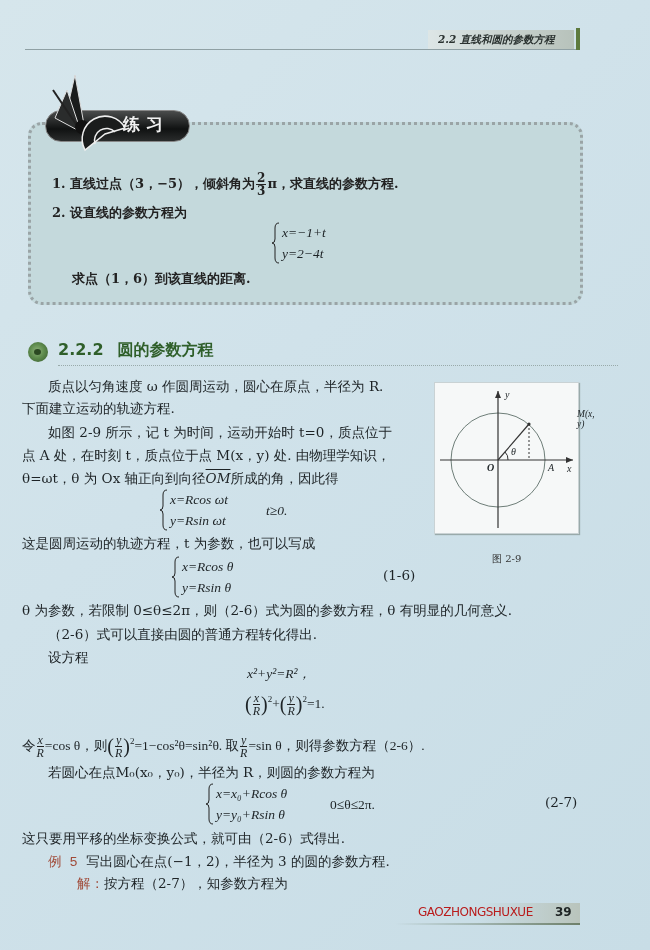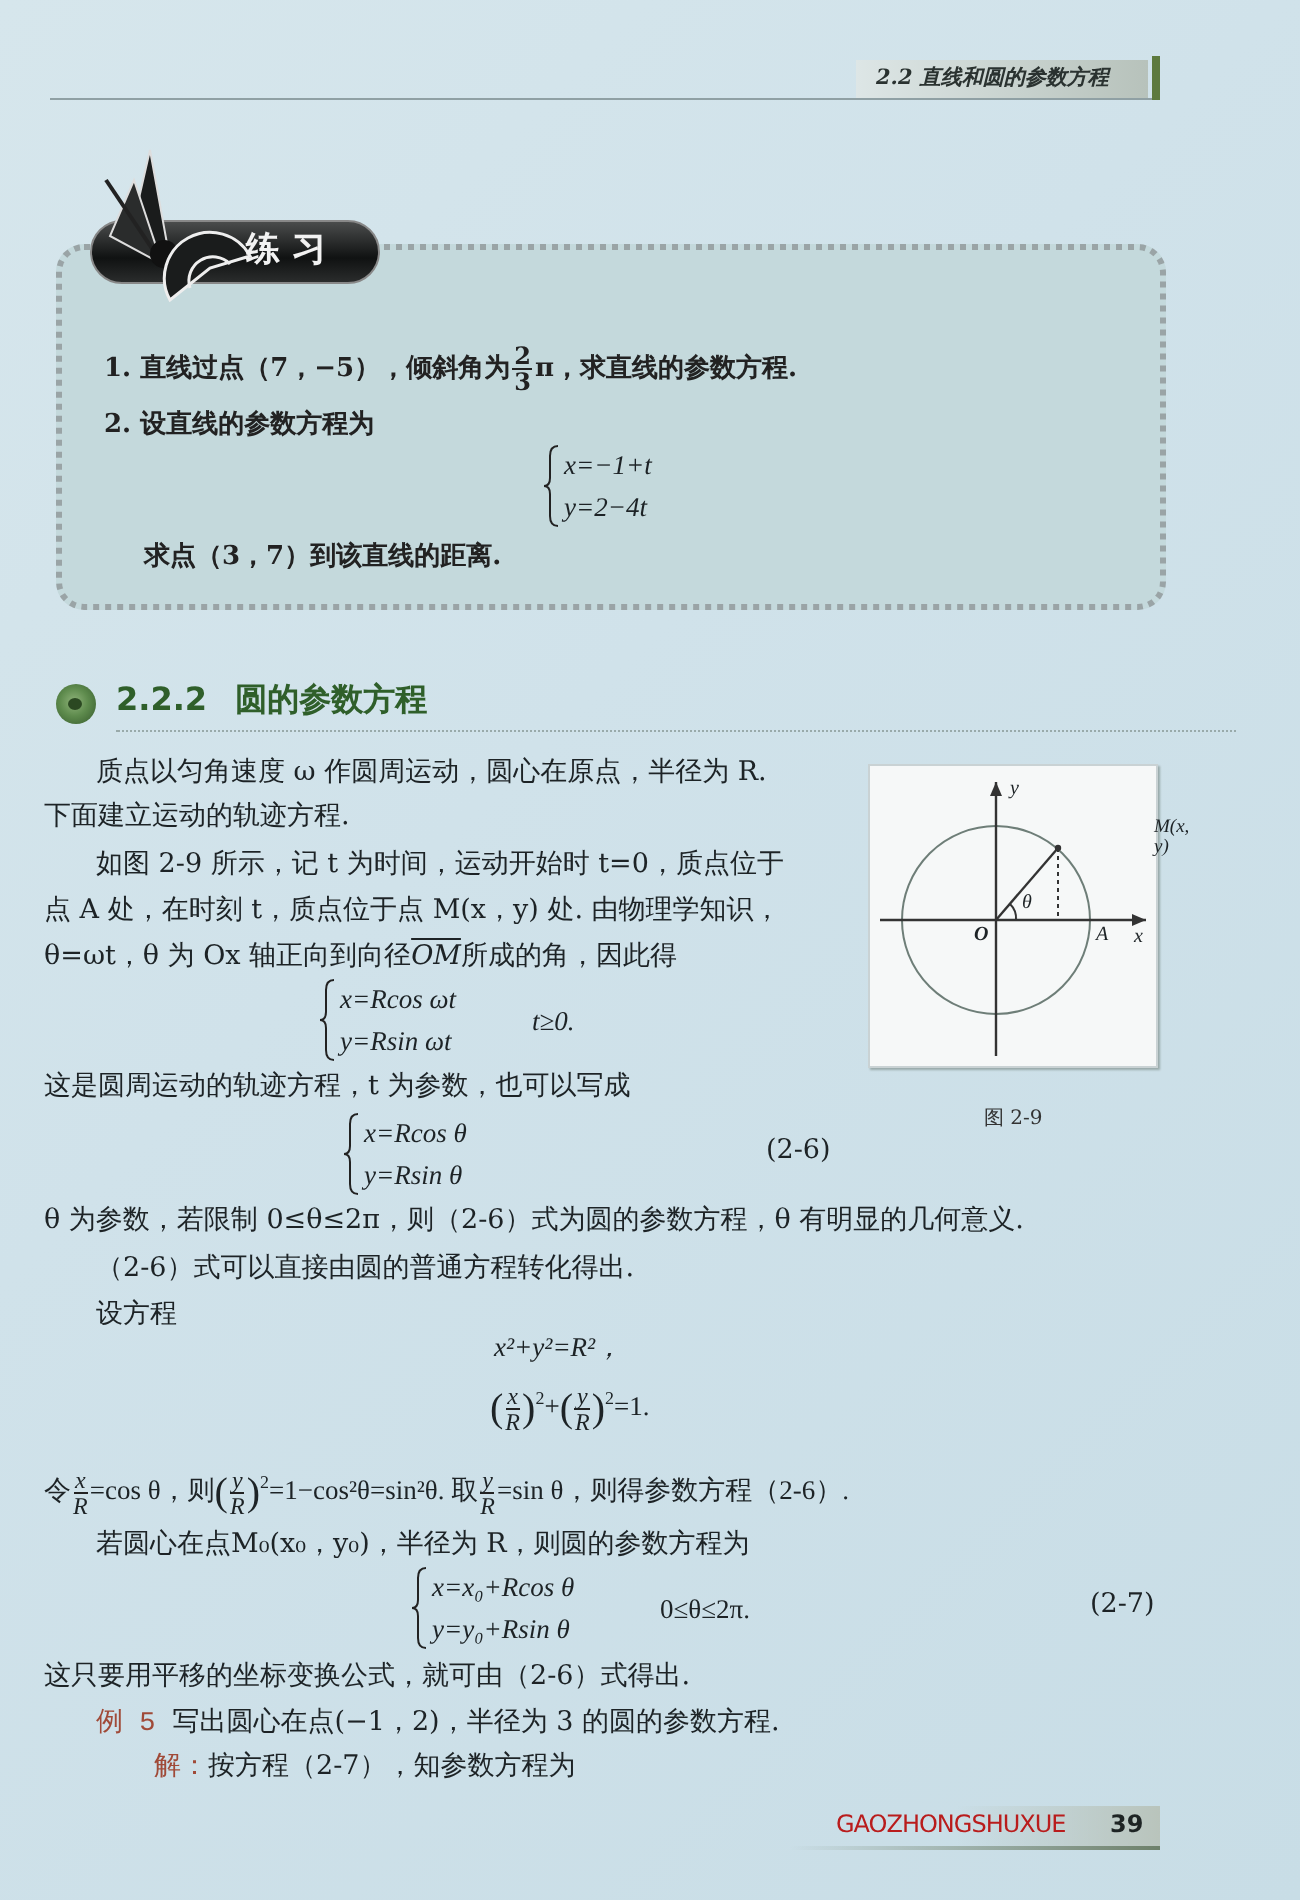--- a/index.html
+++ b/index.html
@@ -83,35 +83,35 @@
   <polygon points="22,20 36,62 10,48" fill="#2a2c2c" stroke="#ddd" stroke-width="1"></polygon>
   <line x1="8" y1="20" x2="45" y2="75" stroke="#222" stroke-width="2"></line>
   <circle cx="37" cy="57" r="7" fill="#111"></circle>
   <path d="M40 80 A22 22 0 0 1 80 58 L60 64 Z" fill="#1a1c1c" stroke="#eee" stroke-width="1.5"></path>
   <path d="M50 74 A12 12 0 0 1 70 62" fill="none" stroke="#eee" stroke-width="1.5"></path>
 </svg>
 <div class="abs badge-text">练习</div>
 
 <div class="abs ptext" style="left:52px; top:172px;">
   <span>1.</span>
-  <span>直线过点（7，−5），倾斜角为</span><span class="frac"><span class="num">2</span><span class="den">3</span></span><span>π，求直线的参数方程.</span>
+  <span>直线过点（3，−5），倾斜角为</span><span class="frac"><span class="num">2</span><span class="den">3</span></span><span>π，求直线的参数方程.</span>
 </div>
 
 <div class="abs ptext" style="left:52px; top:204px;">
   <span>2.</span>
   <span>设直线的参数方程为</span>
 </div>
 <div class="abs brace-sys serif" style="left:272px; top:222px; padding-left:10px;">
   <svg class="brace" width="8" height="42" viewBox="0 0 8 42">
       <path d="M7 1 Q3 1 3 6 L3 17 Q3 21 0 21 Q3 21 3 25 L3 36 Q3 41 7 41" fill="none" stroke="#222" stroke-width="1"></path>
     </svg>
   <div class="it">x=−1+t</div>
   <div class="it">y=2−4t</div>
 </div>
-<div class="abs ptext" style="left:72px; top:270px;">求点（3，7）到该直线的距离.</div>
+<div class="abs ptext" style="left:72px; top:270px;">求点（1，6）到该直线的距离.</div>
 
 <div class="abs sec-icon"></div>
 <div class="abs sec-title">
   <span class="num">2.2.2</span><span>圆的参数方程</span>
 </div>
 <div class="abs sec-dots"></div>
 
 <div class="abs body" style="left:48px; top:375px;">质点以匀角速度 ω 作圆周运动，圆心在原点，半径为 R.</div>
 <div class="abs body" style="left:22px; top:397px;">下面建立运动的轨迹方程.</div>
 <div class="abs body" style="left:48px; top:421px;">如图 2-9 所示，记 t 为时间，运动开始时 t=0，质点位于</div>
@@ -131,21 +131,21 @@
 
 <div class="abs body" style="left:22px; top:532px;">这是圆周运动的轨迹方程，t 为参数，也可以写成</div>
 
 <div class="abs brace-sys serif" style="left:172px; top:556px; padding-left:10px;">
   <svg class="brace" width="8" height="42" viewBox="0 0 8 42">
       <path d="M7 1 Q3 1 3 6 L3 17 Q3 21 0 21 Q3 21 3 25 L3 36 Q3 41 7 41" fill="none" stroke="#222" stroke-width="1"></path>
     </svg>
   <div class="it">x=Rcos θ</div>
   <div class="it">y=Rsin θ</div>
 </div>
-<div class="abs eqno" style="left:383px; top:567px;">(2-6)</div>
+<div class="abs eqno" style="left:383px; top:567px;">(1-6)</div>
 
 <div class="abs body" style="left:22px; top:599px;">θ 为参数，若限制 0≤θ≤2π，则（2-6）式为圆的参数方程，θ 有明显的几何意义.</div>
 <div class="abs body" style="left:48px; top:623px;">（2-6）式可以直接由圆的普通方程转化得出.</div>
 <div class="abs body" style="left:48px; top:646px;">设方程</div>
 
 <div class="abs body serif it" style="left:247px; top:663px;">x²+y²=R²，</div>
 <div class="abs body serif" style="left:245px; top:686px; line-height:26px;">
   <span class="paren-big">(</span><span class="frac it"><span class="num">x</span><span class="den">R</span></span><span class="paren-big">)</span><sup style="font-size:9px;">2</sup>+<span class="paren-big">(</span><span class="frac it"><span class="num">y</span><span class="den">R</span></span><span class="paren-big">)</span><sup style="font-size:9px;">2</sup><span>=1.</span>
 </div>
 

